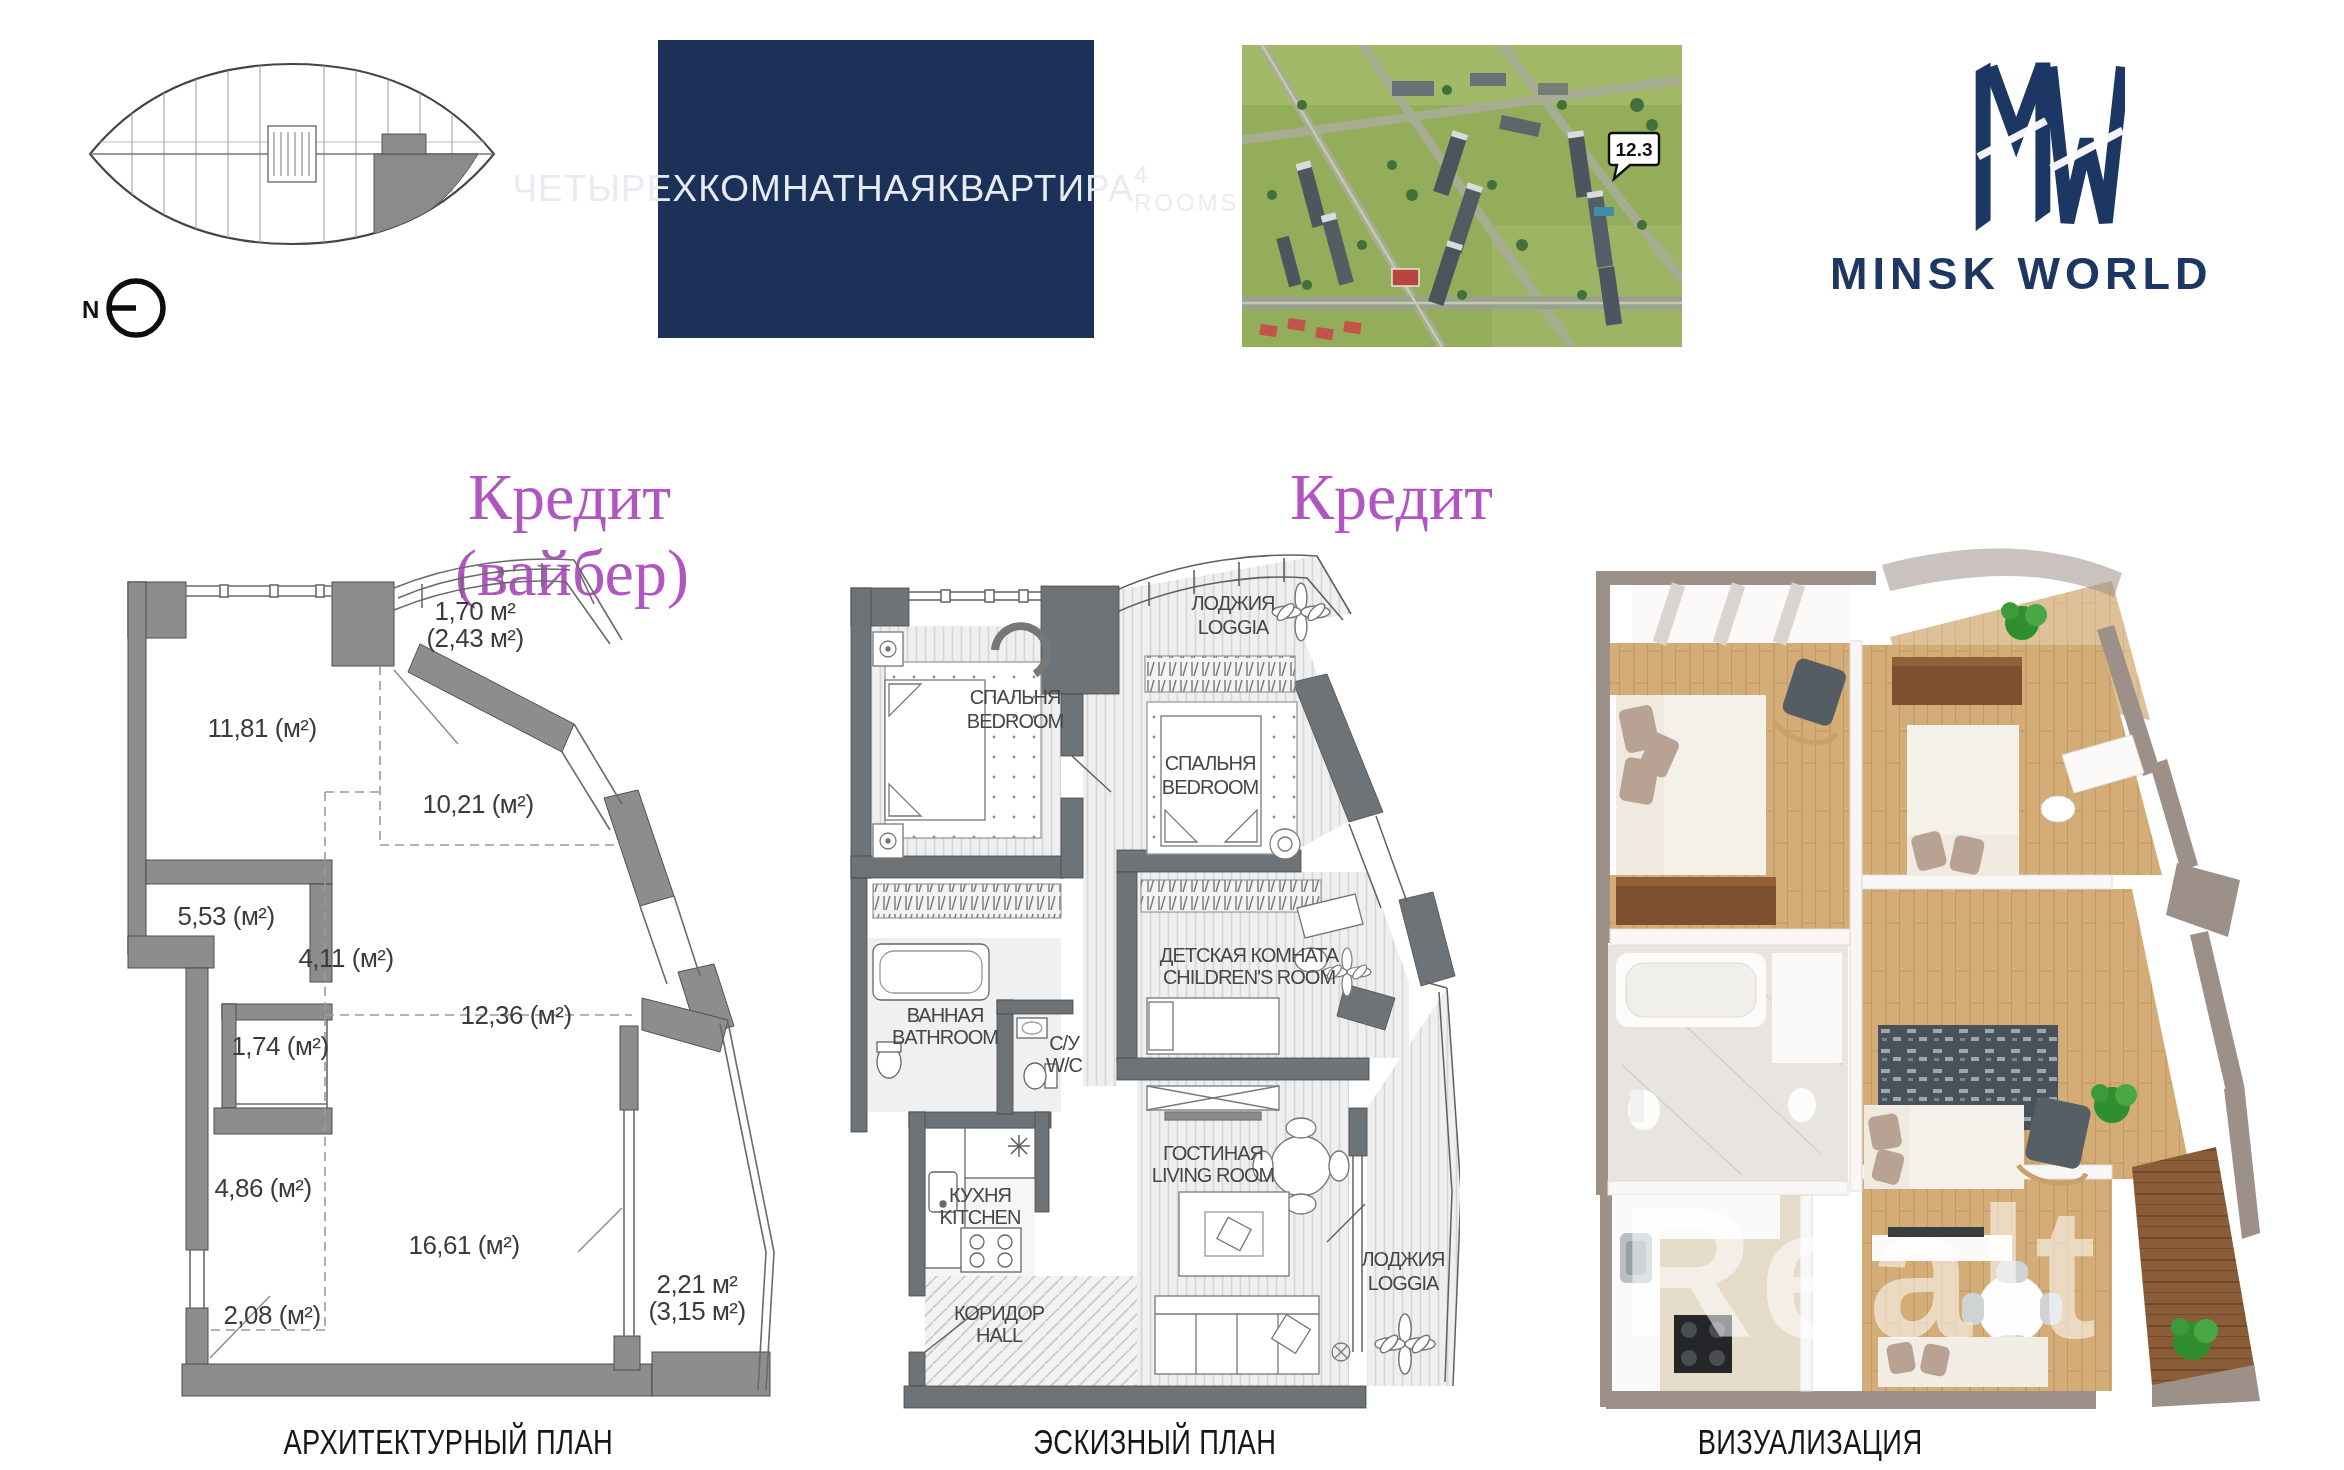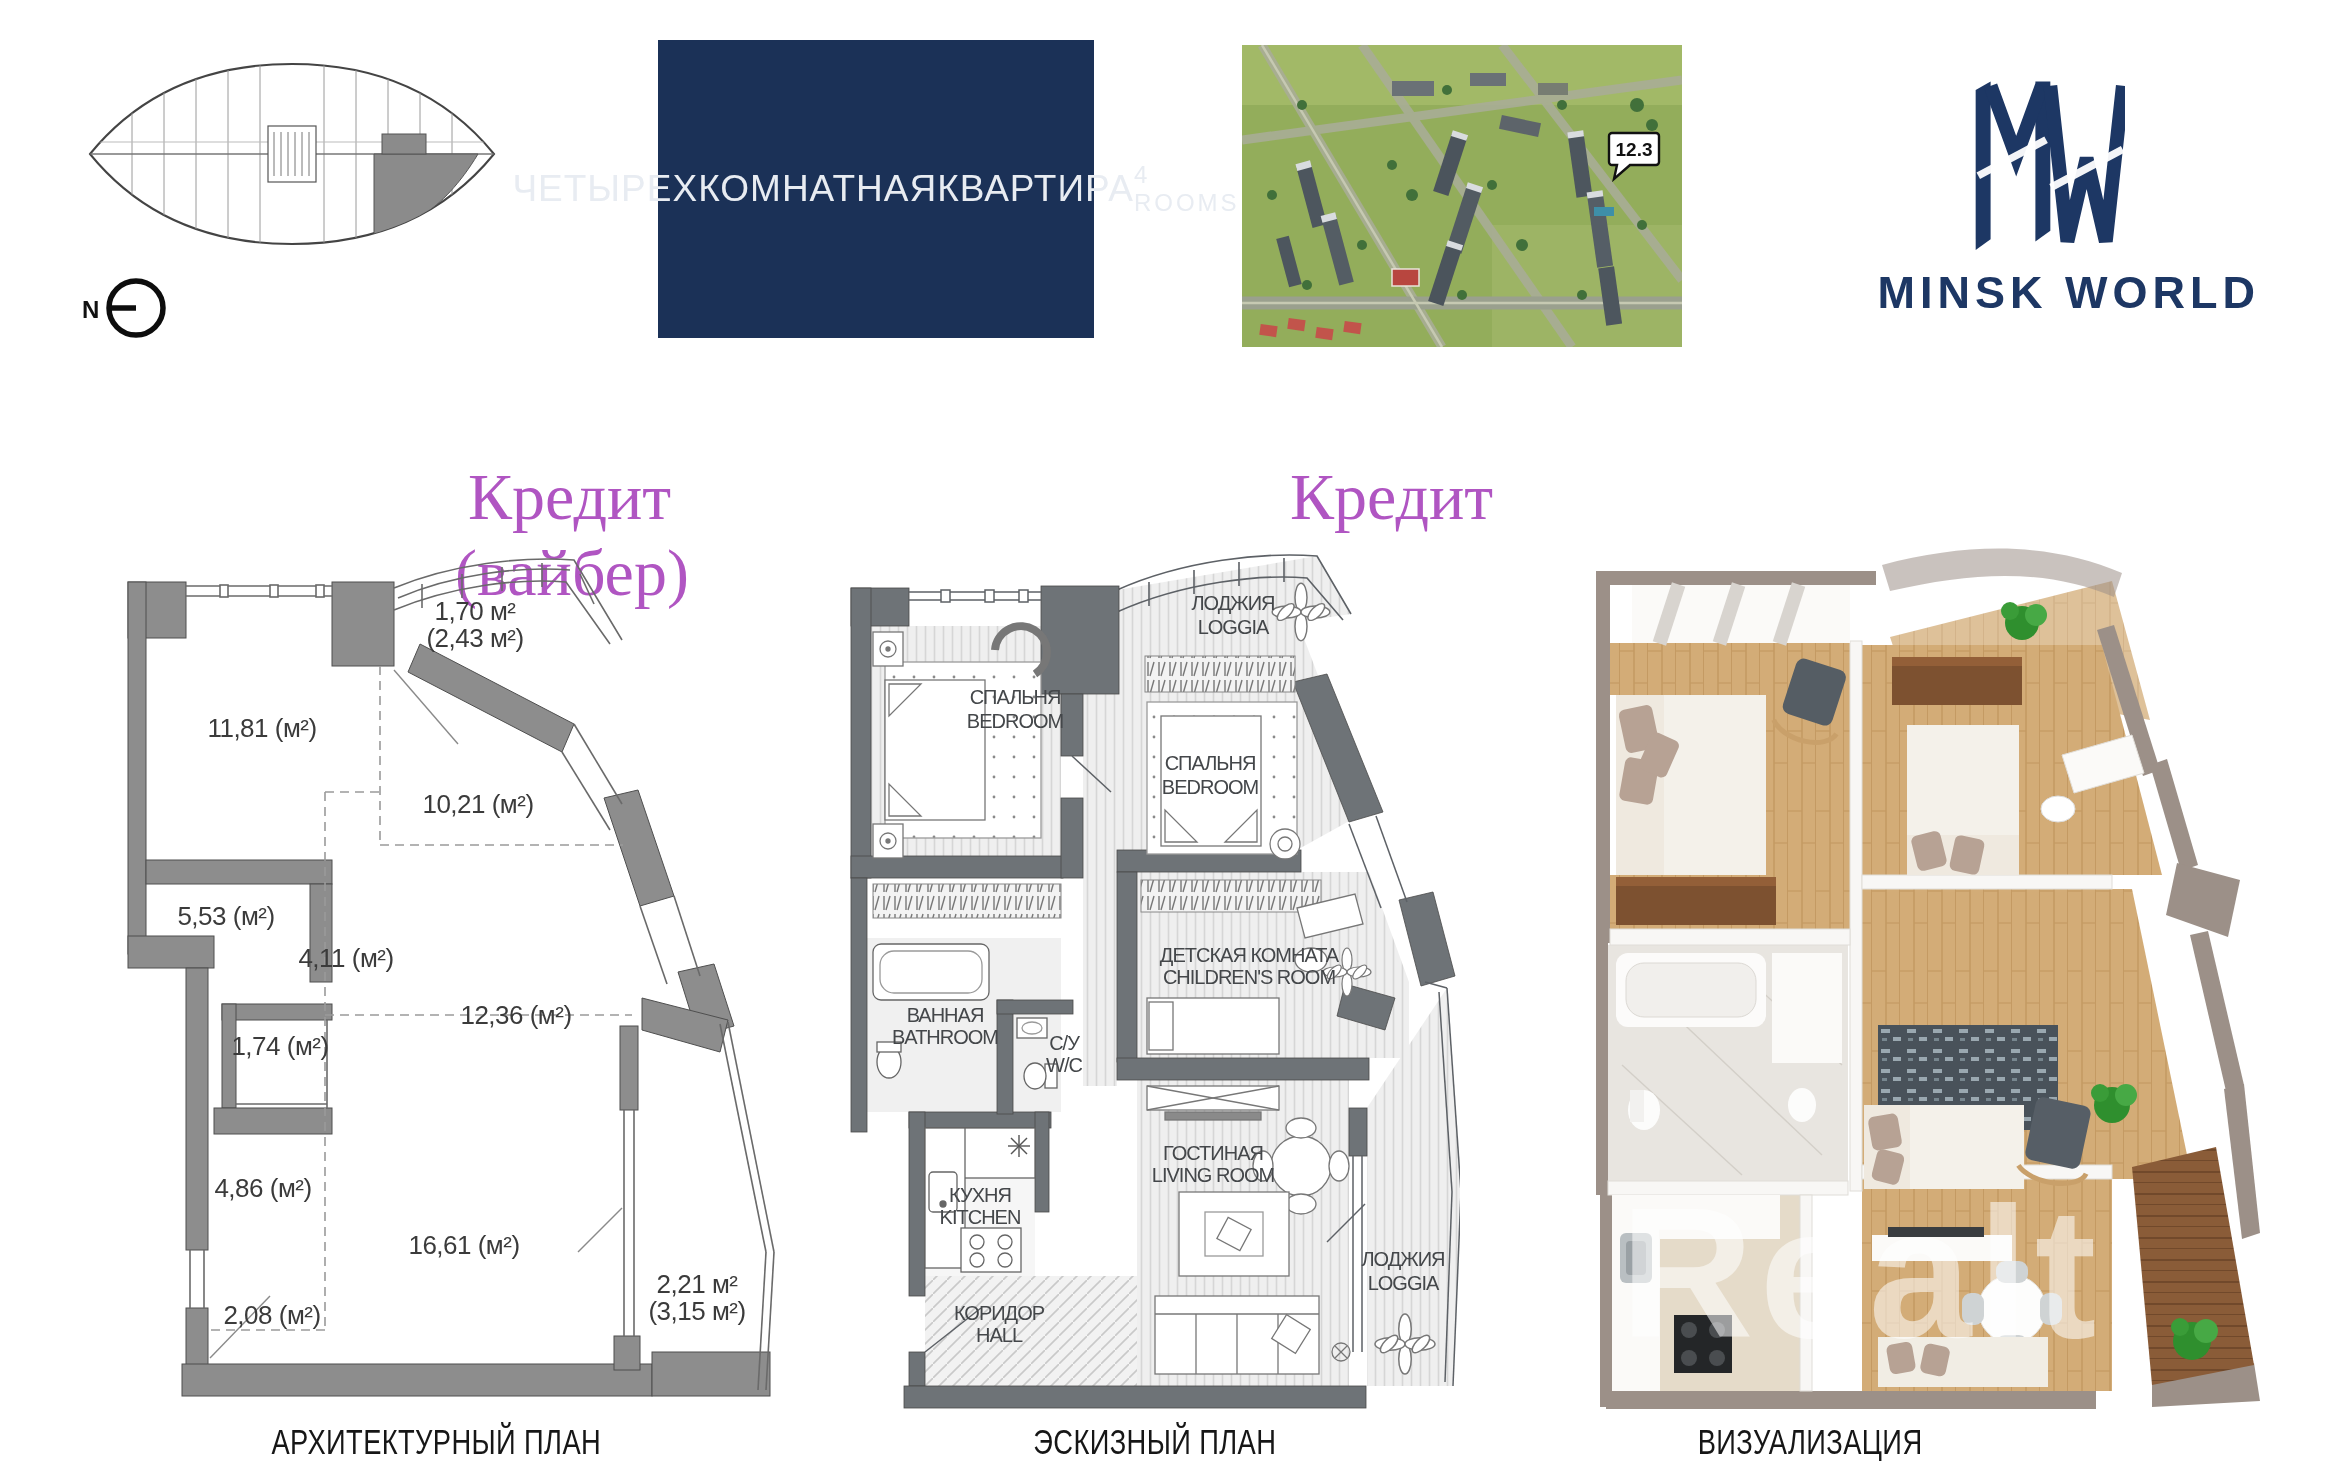--- a/index.html
+++ b/index.html
@@ -5,21 +5,21 @@
   html,body{margin:0;padding:0;background:#ffffff;}
   .page{position:relative;width:2344px;height:1470px;background:#fff;overflow:hidden;
         font-family:"Liberation Sans",sans-serif;}
   .abs{position:absolute;}
   
   .title-box{position:absolute;left:658px;top:40px;width:436px;height:298px;background:#1b3157;
              display:flex;flex-direction:row;align-items:center;justify-content:center;color:#e8ecf2;}
   .title-box .t1,.title-box .t2{font-size:37px;font-weight:500;letter-spacing:1px;line-height:48px;}
   .title-box .divider{width:212px;height:3px;background:#cfd6e0;margin:24px 0 26px 0;}
   .title-box .t3{font-size:24px;font-weight:400;letter-spacing:3px;}
-  .logo-wrap{position:absolute;left:1830px;top:60px;width:430px;height:270px;text-align:right;}
+  .logo-wrap{position:absolute;left:1830px;top:41px;width:430px;height:270px;text-align:left;}
   .wordmark{font-size:45px;font-weight:600;letter-spacing:5px;color:#1d3764;margin-top:4px;}
   
   .promo{position:absolute;font-family:"Liberation Serif","DejaVu Serif",serif;color:#b055c2;
          font-size:66px;line-height:1;white-space:nowrap;}
   
   .caption{position:absolute;top:1422px;width:600px;text-align:center;font-size:35px;color:#161616;}
   .caption span{display:inline-block;transform:scaleX(0.78);transform-origin:center;letter-spacing:0.5px;}
   
   .arealbl{font-family:"Liberation Sans",sans-serif;font-size:26px;fill:#3b3b3b;letter-spacing:-0.5px;}
   .roomlbl{font-family:"Liberation Sans",sans-serif;font-size:20px;fill:#44474a;letter-spacing:-1px;}
@@ -640,21 +640,21 @@
     <polygon points="540,622 624,602 662,820 560,840" fill="url(#plankDark)"></polygon>
     <g>
         <circle cx="600" cy="796" r="19" fill="#2f8f2e"></circle>
         <circle cx="614" cy="786" r="12" fill="#47a945"></circle>
         <circle cx="588" cy="782" r="9" fill="#3a9c38"></circle>
       </g>
 
     <text x="28" y="792" font-size="185" font-weight="bold" letter-spacing="6" fill="rgba(255,255,255,0.55)" font-family="Liberation Sans,sans-serif">Realt</text>
   </svg>
 
-  <div class="caption" style="left:136px;">
+  <div class="caption" style="left:148px;">
     <span>АРХИТЕКТУРНЫЙ ПЛАН</span>
   </div>
   <div class="caption" style="left:855px;text-decoration:underline;">
     <span>ЭСКИЗНЫЙ ПЛАН</span>
   </div>
   <div class="caption" style="left:1510px;">
     <span>ВИЗУАЛИЗАЦИЯ</span>
   </div>
 
 </div>

